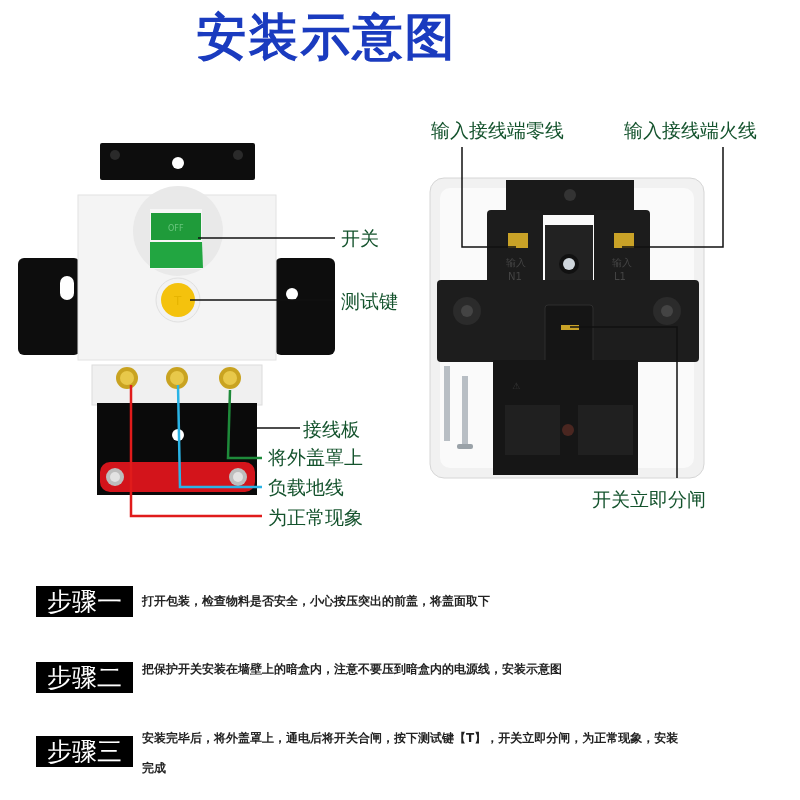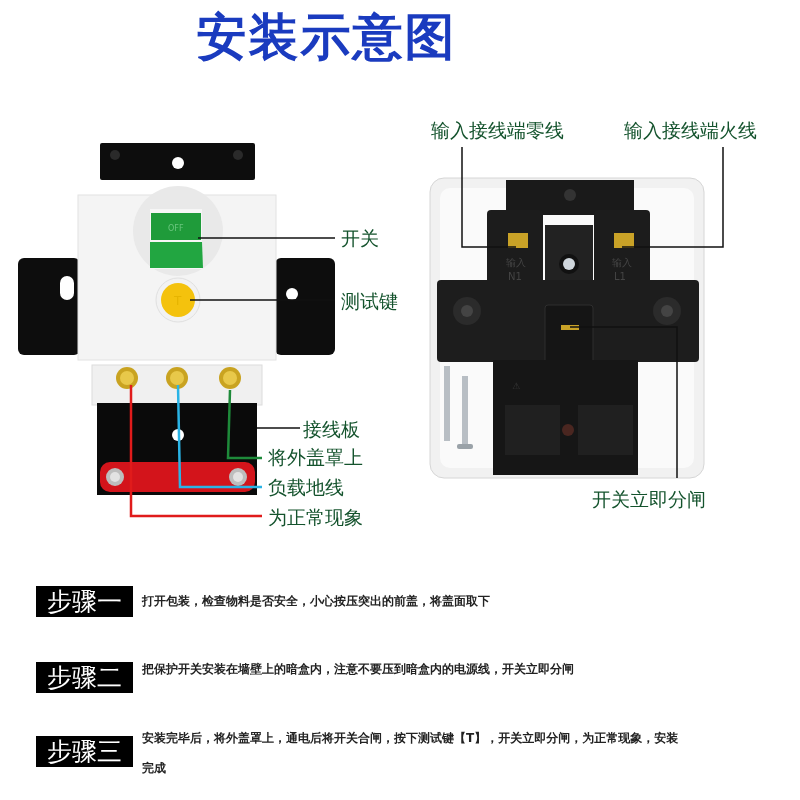--- a/index.html
+++ b/index.html
@@ -128,19 +128,19 @@
 <div class="label" style="left:624px;top:119px;">输入接线端火线</div>
 <div class="label" style="left:592px;top:488px;">开关立即分闸</div>
 
 <div>
   <div>
     <div class="step-badge" style="left:36px;top:586px;">步骤一</div>
     <div class="step-text" style="left:142px;top:586px;">打开包装，检查物料是否安全，小心按压突出的前盖，将盖面取下</div>
   </div>
   <div>
     <div class="step-badge" style="left:36px;top:662px;">步骤二</div>
-    <div class="step-text" style="left:142px;top:654px;width:540px;">把保护开关安装在墙壁上的暗盒内，注意不要压到暗盒内的电源线，开关立即分闸</div>
+    <div class="step-text" style="left:142px;top:654px;width:540px;">把保护开关安装在墙壁上的暗盒内，注意不要压到暗盒内的电源线，安装示意图</div>
   </div>
   <div>
     <div class="step-badge" style="left:36px;top:736px;">步骤三</div>
     <div class="step-text" style="left:142px;top:723px;width:540px;">安装完毕后，将外盖罩上，通电后将开关合闸，按下测试键【T】，开关立即分闸，为正常现象，安装完成</div>
   </div>
 </div>
 
 </body></html>

